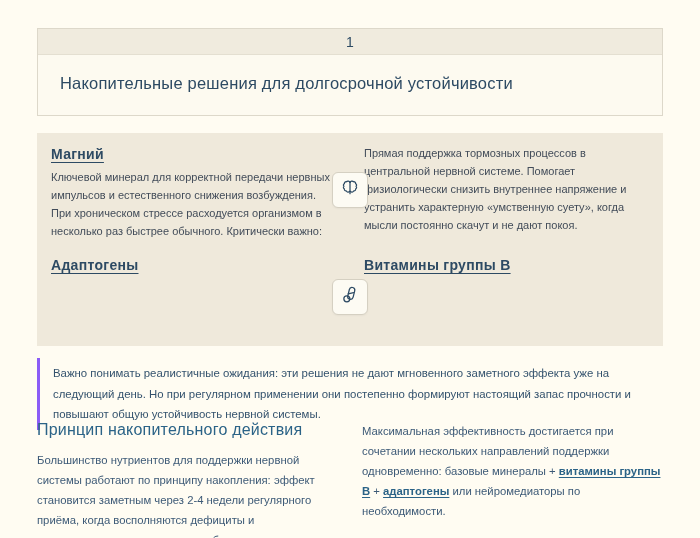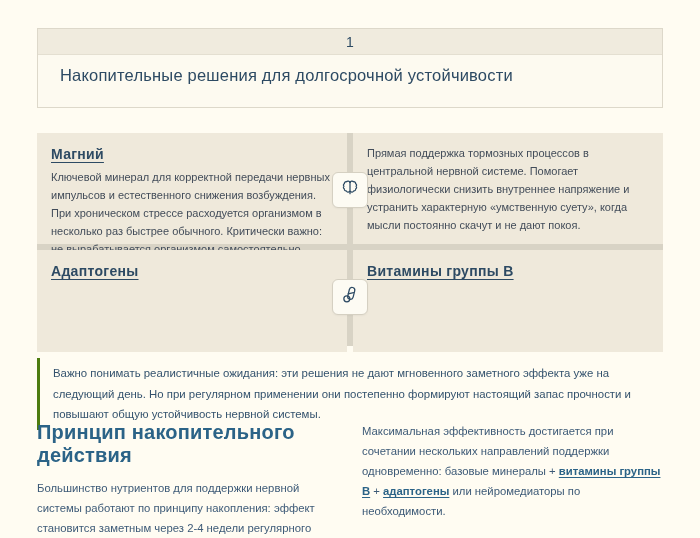--- a/index.html
+++ b/index.html
@@ -15,34 +15,34 @@
   
   .header-card {
     position:absolute; left:37px; top:28px; width:626px;
     background:#fdfaf0; border:1px solid #ddd8ca;
   }
   .header-band {
     background:#f0ebde; border-bottom:1px solid #e4dfd1;
     height:26px; line-height:26px; text-align:center;
     color:#2d4a63; font-size:14px;
   }
-  .header-content { padding:11px 22px 14px 22px; }
+  .header-content { padding:19px 22px 14px 22px; }
   .header-title {
     color:#2d4a63; font-size:16.5px; font-weight:500;
     letter-spacing:.2px; margin-bottom:8px;
   }
   .header-desc {
     color:#3d4754; font-size:11.3px; line-height:1.85;
   }
 
   
   .cards-grid {
     position:absolute; left:37px; top:133px; width:626px; height:213px;
     display:grid; grid-template-columns:1fr 1fr; grid-template-rows:111px 102px;
-    gap:6px; background:#d8d3c5;
+    gap:0; background:#d8d3c5;
   }
   .card { background:#efe9db; padding:12px 16px 10px 14px; }
   .card-title {
     display:inline-block; color:#2d4a63; font-size:14px; font-weight:bold;
     text-decoration:underline; text-underline-offset:3px;
     letter-spacing:.3px; margin-bottom:7px; cursor:pointer;
   }
   .card-text { color:#424c59; font-size:11px; line-height:1.63; }
 
   
@@ -52,31 +52,31 @@
     display:flex; align-items:center; justify-content:center;
     box-shadow:0 1px 2px rgba(0,0,0,.04);
   }
   .badge-brain { left:332px; top:172px; }
   .badge-pill  { left:332px; top:279px; }
   .badge svg { width:20px; height:20px; }
 
   
   .note {
     position:absolute; left:37px; top:358px; width:626px;
-    border-left:3px solid #4d7c0f; padding:5px 10px 5px 13px;
+    border-left:3px solid #8b5cf6; padding:5px 10px 5px 13px;
   }
   .note-text { color:#34526d; font-size:11.4px; line-height:1.8; }
 
   
   .bottom-cols {
     position:absolute; left:37px; top:421px; width:626px;
     display:grid; grid-template-columns:1fr 1fr; column-gap:24px;
   }
   .col-title {
-    color:#2b6387; font-size:20px; font-weight:700;
+    color:#2b6387; font-size:16px; font-weight:400;
     letter-spacing:.2px; margin-bottom:11px;
   }
   .col-text { color:#3d5a77; font-size:11.3px; line-height:1.78; }
   .inline-link {
     color:#2b6387; font-weight:bold; text-decoration:underline;
     text-underline-offset:2px; cursor:pointer;
   }
 </style>
 </head>
 <body>

